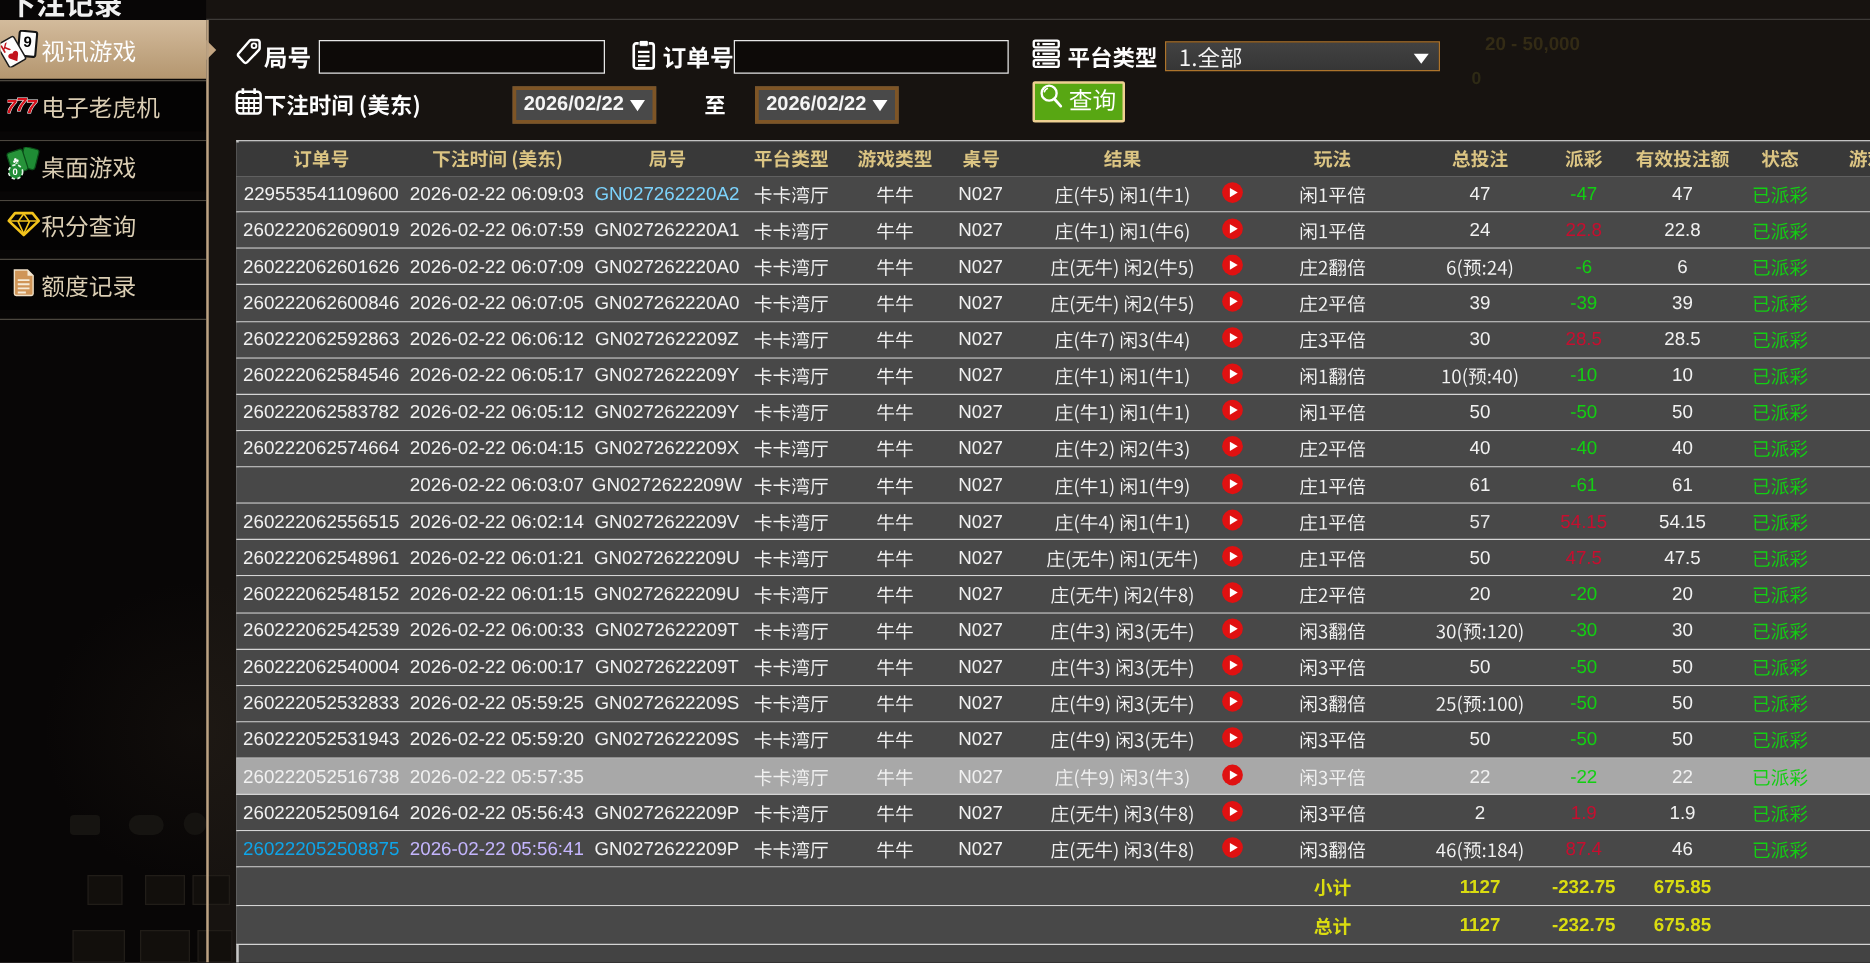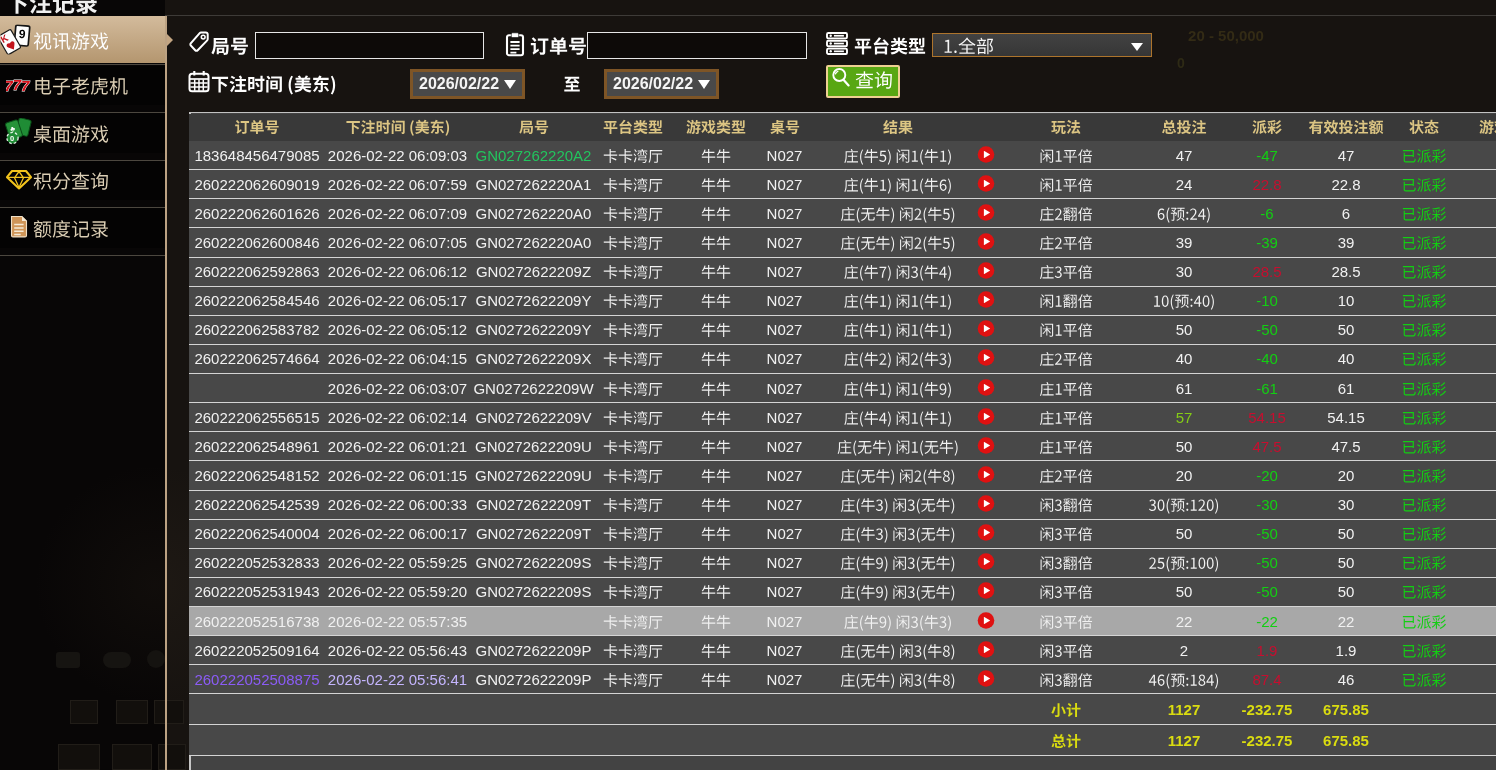--- a/index.html
+++ b/index.html
@@ -453,23 +453,23 @@
   </div>
 <div class="ct" style="left:1494px;top:127px;">
     <svg class="t" width="30.0" height="15" viewBox="0 0 2000 1000">
       <g fill="#dcc583" transform="translate(0,880) scale(1,-1)">
         <use href="#b2b"></use>
         <use href="#b2c" x="1000"></use>
       </g>
     </svg>
   </div>
 <div class="ab" style="left:188.5px;top:141.00px;width:1307.5px;height:29.13px;background:#484848;border-bottom:1px solid #d4d4d4;box-sizing:border-box"></div>
-<div class="ct" style="left:257px;top:155.563px;"><span style="font:15px/1 'Liberation Sans',sans-serif;color:#f1f1f1">183648456479085</span></div>
+<div class="ct" style="left:257px;top:155.563px;"><span style="font:15px/1 'Liberation Sans',sans-serif;color:#f1f1f1">229553541109600</span></div>
 <div class="ct" style="left:397.5px;top:155.563px;"><span style="font:15px/1 'Liberation Sans',sans-serif;color:#f1f1f1">2026-02-22 06:09:03</span></div>
-<div class="ct" style="left:533.5px;top:155.563px;"><span style="font:15px/1 'Liberation Sans',sans-serif;color:#22c55e">GN027262220A2</span></div>
+<div class="ct" style="left:533.5px;top:155.563px;"><span style="font:15px/1 'Liberation Sans',sans-serif;color:#7dd3fc">GN027262220A2</span></div>
 <div class="ct" style="left:632.5px;top:155.563px;">
     <svg class="t" width="60.0" height="15" viewBox="0 0 4000 1000">
       <g fill="#f1f1f1" transform="translate(0,880) scale(1,-1)">
         <use href="#r3b"></use>
         <use href="#r3b" x="1000"></use>
         <use href="#r3c" x="2000"></use>
         <use href="#r3d" x="3000"></use>
       </g>
     </svg>
   </div>
@@ -1125,21 +1125,21 @@
 <div class="ct" style="left:1066px;top:417.6969999999999px;">
     <svg class="t" width="53.3" height="15" viewBox="0 0 3555 1000">
       <g fill="#f1f1f1" transform="translate(0,880) scale(1,-1)">
         <use href="#r3f"></use>
         <use href="#r1f" x="1000"></use>
         <use href="#r45" x="1555"></use>
         <use href="#r46" x="2555"></use>
       </g>
     </svg>
   </div>
-<div class="ct" style="left:1184px;top:417.6969999999999px;"><span style="font:15px/1 'Liberation Sans',sans-serif;color:#84cc16">57</span></div>
+<div class="ct" style="left:1184px;top:417.6969999999999px;"><span style="font:15px/1 'Liberation Sans',sans-serif;color:#e5e5e5">57</span></div>
 <div class="ct" style="left:1267px;top:417.6969999999999px;"><span style="font:15px/1 'Liberation Sans',sans-serif;color:#c60e2f">54.15</span></div>
 <div class="ct" style="left:1346px;top:417.6969999999999px;"><span style="font:15px/1 'Liberation Sans',sans-serif;color:#f1f1f1">54.15</span></div>
 <div class="ct" style="left:1424px;top:417.6969999999999px;">
     <svg class="t" width="45.0" height="15" viewBox="0 0 3000 1000">
       <g fill="#12cf12" transform="translate(0,880) scale(1,-1)">
         <use href="#r47"></use>
         <use href="#r48" x="1000"></use>
         <use href="#r49" x="2000"></use>
       </g>
     </svg>
@@ -1694,21 +1694,21 @@
 <div class="ct" style="left:1424px;top:650.7049999999997px;">
     <svg class="t" width="45.0" height="15" viewBox="0 0 3000 1000">
       <g fill="#12cf12" transform="translate(0,880) scale(1,-1)">
         <use href="#r47"></use>
         <use href="#r48" x="1000"></use>
         <use href="#r49" x="2000"></use>
       </g>
     </svg>
   </div>
 <div class="ab" style="left:188.5px;top:665.27px;width:1307.5px;height:29.13px;background:#484848;border-bottom:1px solid #d4d4d4;box-sizing:border-box"></div>
-<div class="ct" style="left:257px;top:679.8309999999997px;"><span style="font:15px/1 'Liberation Sans',sans-serif;color:#8b5cf6">260222052508875</span></div>
+<div class="ct" style="left:257px;top:679.8309999999997px;"><span style="font:15px/1 'Liberation Sans',sans-serif;color:#0ea5e9">260222052508875</span></div>
 <div class="ct" style="left:397.5px;top:679.8309999999997px;"><span style="font:15px/1 'Liberation Sans',sans-serif;color:#c4b5fd">2026-02-22 05:56:41</span></div>
 <div class="ct" style="left:533.5px;top:679.8309999999997px;"><span style="font:15px/1 'Liberation Sans',sans-serif;color:#f1f1f1">GN0272622209P</span></div>
 <div class="ct" style="left:632.5px;top:679.8309999999997px;">
     <svg class="t" width="60.0" height="15" viewBox="0 0 4000 1000">
       <g fill="#f1f1f1" transform="translate(0,880) scale(1,-1)">
         <use href="#r3b"></use>
         <use href="#r3b" x="1000"></use>
         <use href="#r3c" x="2000"></use>
         <use href="#r3d" x="3000"></use>
       </g>

